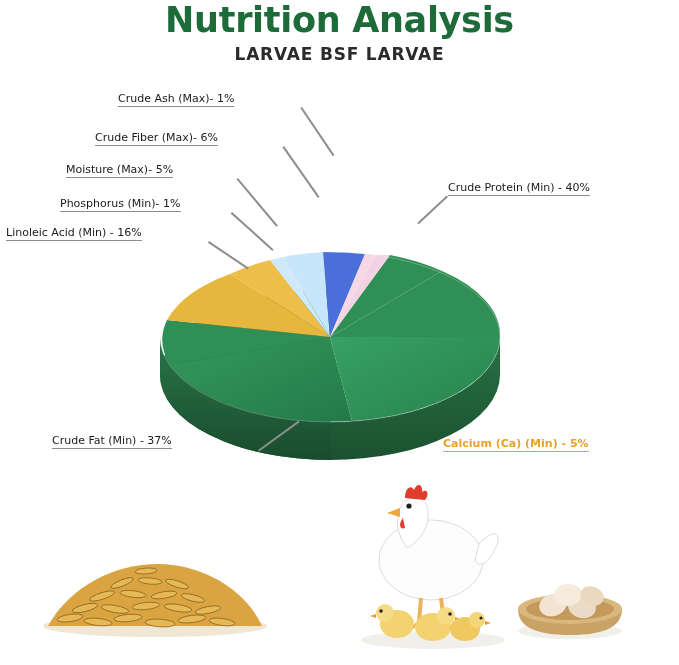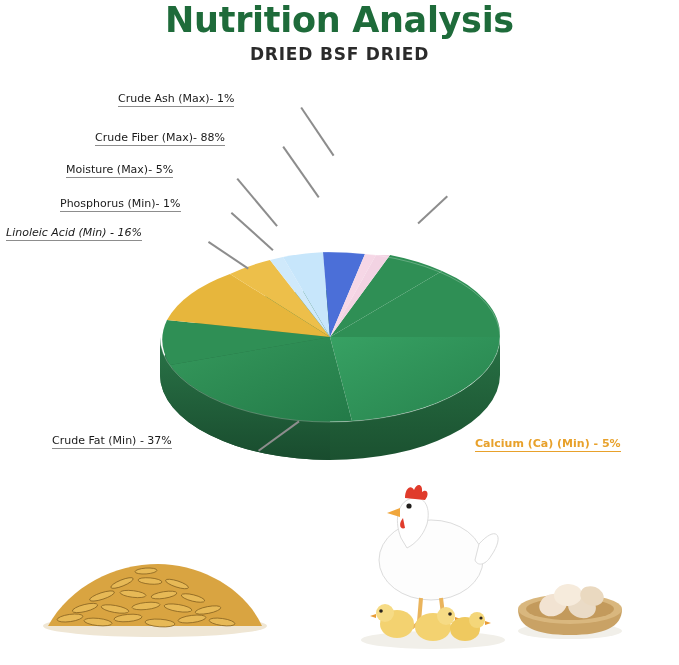--- a/index.html
+++ b/index.html
@@ -45,21 +45,21 @@
   .mealworm-pile{position:absolute;left:40px;top:78px;width:230px;height:90px;}
   .chicken{position:absolute;left:345px;top:2px;width:175px;height:180px;}
   .eggs{position:absolute;left:500px;top:95px;width:140px;height:75px;}
 </style>
 </head>
 <body>
 
 <div class="wrap">
 
   <div class="title">Nutrition Analysis</div>
-  <div class="subtitle">DRIED BSF DRIED</div>
+  <div class="subtitle">LARVAE BSF LARVAE</div>
 
   <div class="pie-stage">
     <svg class="pie" width="440" height="320" viewBox="0 0 440 320">
       <defs>
         <linearGradient id="gProtSide" x1="0" y1="0" x2="0" y2="1">
           <stop offset="0%" stop-color="#2c7d4c"></stop>
           <stop offset="100%" stop-color="#1b5130"></stop>
         </linearGradient>
         <linearGradient id="gFatSide" x1="0" y1="0" x2="0" y2="1">
           <stop offset="0%" stop-color="#2a7548"></stop>
@@ -123,38 +123,39 @@
 
       <path d="M210,187 L256,105 A170 85 0 0 1 270,105 Z" fill="#f3d3e3"></path>
 
       <ellipse cx="210" cy="187" rx="170" ry="85" fill="none" stroke="#ffffff" stroke-opacity="0.25" stroke-width="1"></ellipse>
     </svg>
   </div>
 
   <div class="lbl" style="left:118px;top:92px;">Crude Ash (Max)- 1%</div>
   <div class="leader" style="left:302px;top:107px;width:58px;transform:rotate(56deg);"></div>
 
-  <div class="lbl" style="left:95px;top:131px;">Crude Fiber (Max)- 88%</div>
+  <div class="lbl" style="left:95px;top:131px;">Crude Fiber (Max)- 6%</div>
   <div class="leader" style="left:284px;top:146px;width:62px;transform:rotate(55deg);"></div>
 
   <div class="lbl" style="left:66px;top:163px;text-align:center;">Moisture (Max)- 5%</div>
   <div class="leader" style="left:238px;top:178px;width:62px;transform:rotate(50deg);"></div>
 
   <div class="lbl" style="left:35px;top:197px;margin-left:25px;">Phosphorus (Min)- 1%</div>
   <div class="leader" style="left:232px;top:212px;width:56px;transform:rotate(42deg);"></div>
 
-  <div class="lbl" style="left:6px;top:226px;font-style:italic;">Linoleic Acid (Min) - 16%</div>
+  <div class="lbl" style="left:6px;top:226px;">Linoleic Acid (Min) - 16%</div>
   <div class="leader" style="left:209px;top:241px;width:48px;transform:rotate(34deg);"></div>
 
+  <div class="lbl" style="left:448px;top:181px;">Crude Protein (Min) - 40%</div>
   <div class="leader" style="left:448px;top:197px;width:40px;transform:rotate(137deg);"></div>
 
   <div class="lbl" style="left:52px;top:434px;">Crude Fat (Min) - 37%</div>
   <div class="leader" style="left:258px;top:450px;width:50px;transform:rotate(-36deg);"></div>
 
-  <div class="lbl gold" style="left:443px;top:437px;margin-left:32px;">Calcium (Ca) (Min) - 5%</div>
+  <div class="lbl gold" style="left:443px;top:437px;">Calcium (Ca) (Min) - 5%</div>
 
   <div class="photos">
 
     <svg class="mealworm-pile" viewBox="0 0 230 90">
       <ellipse cx="115" cy="78" rx="112" ry="11" fill="#efe6d4"></ellipse>
       <path d="M8,78 C30,38 75,16 118,16 C160,16 205,40 222,78 Z" fill="#d9a441"></path>
       <g stroke="#7d5a1c" stroke-width="0.7" fill="#e7b956">
         <g>
           <ellipse cx="30" cy="70" rx="13" ry="3.6" transform="rotate(-8 30 70)"></ellipse>
           <ellipse cx="58" cy="74" rx="14" ry="3.6" transform="rotate(6 58 74)"></ellipse>

